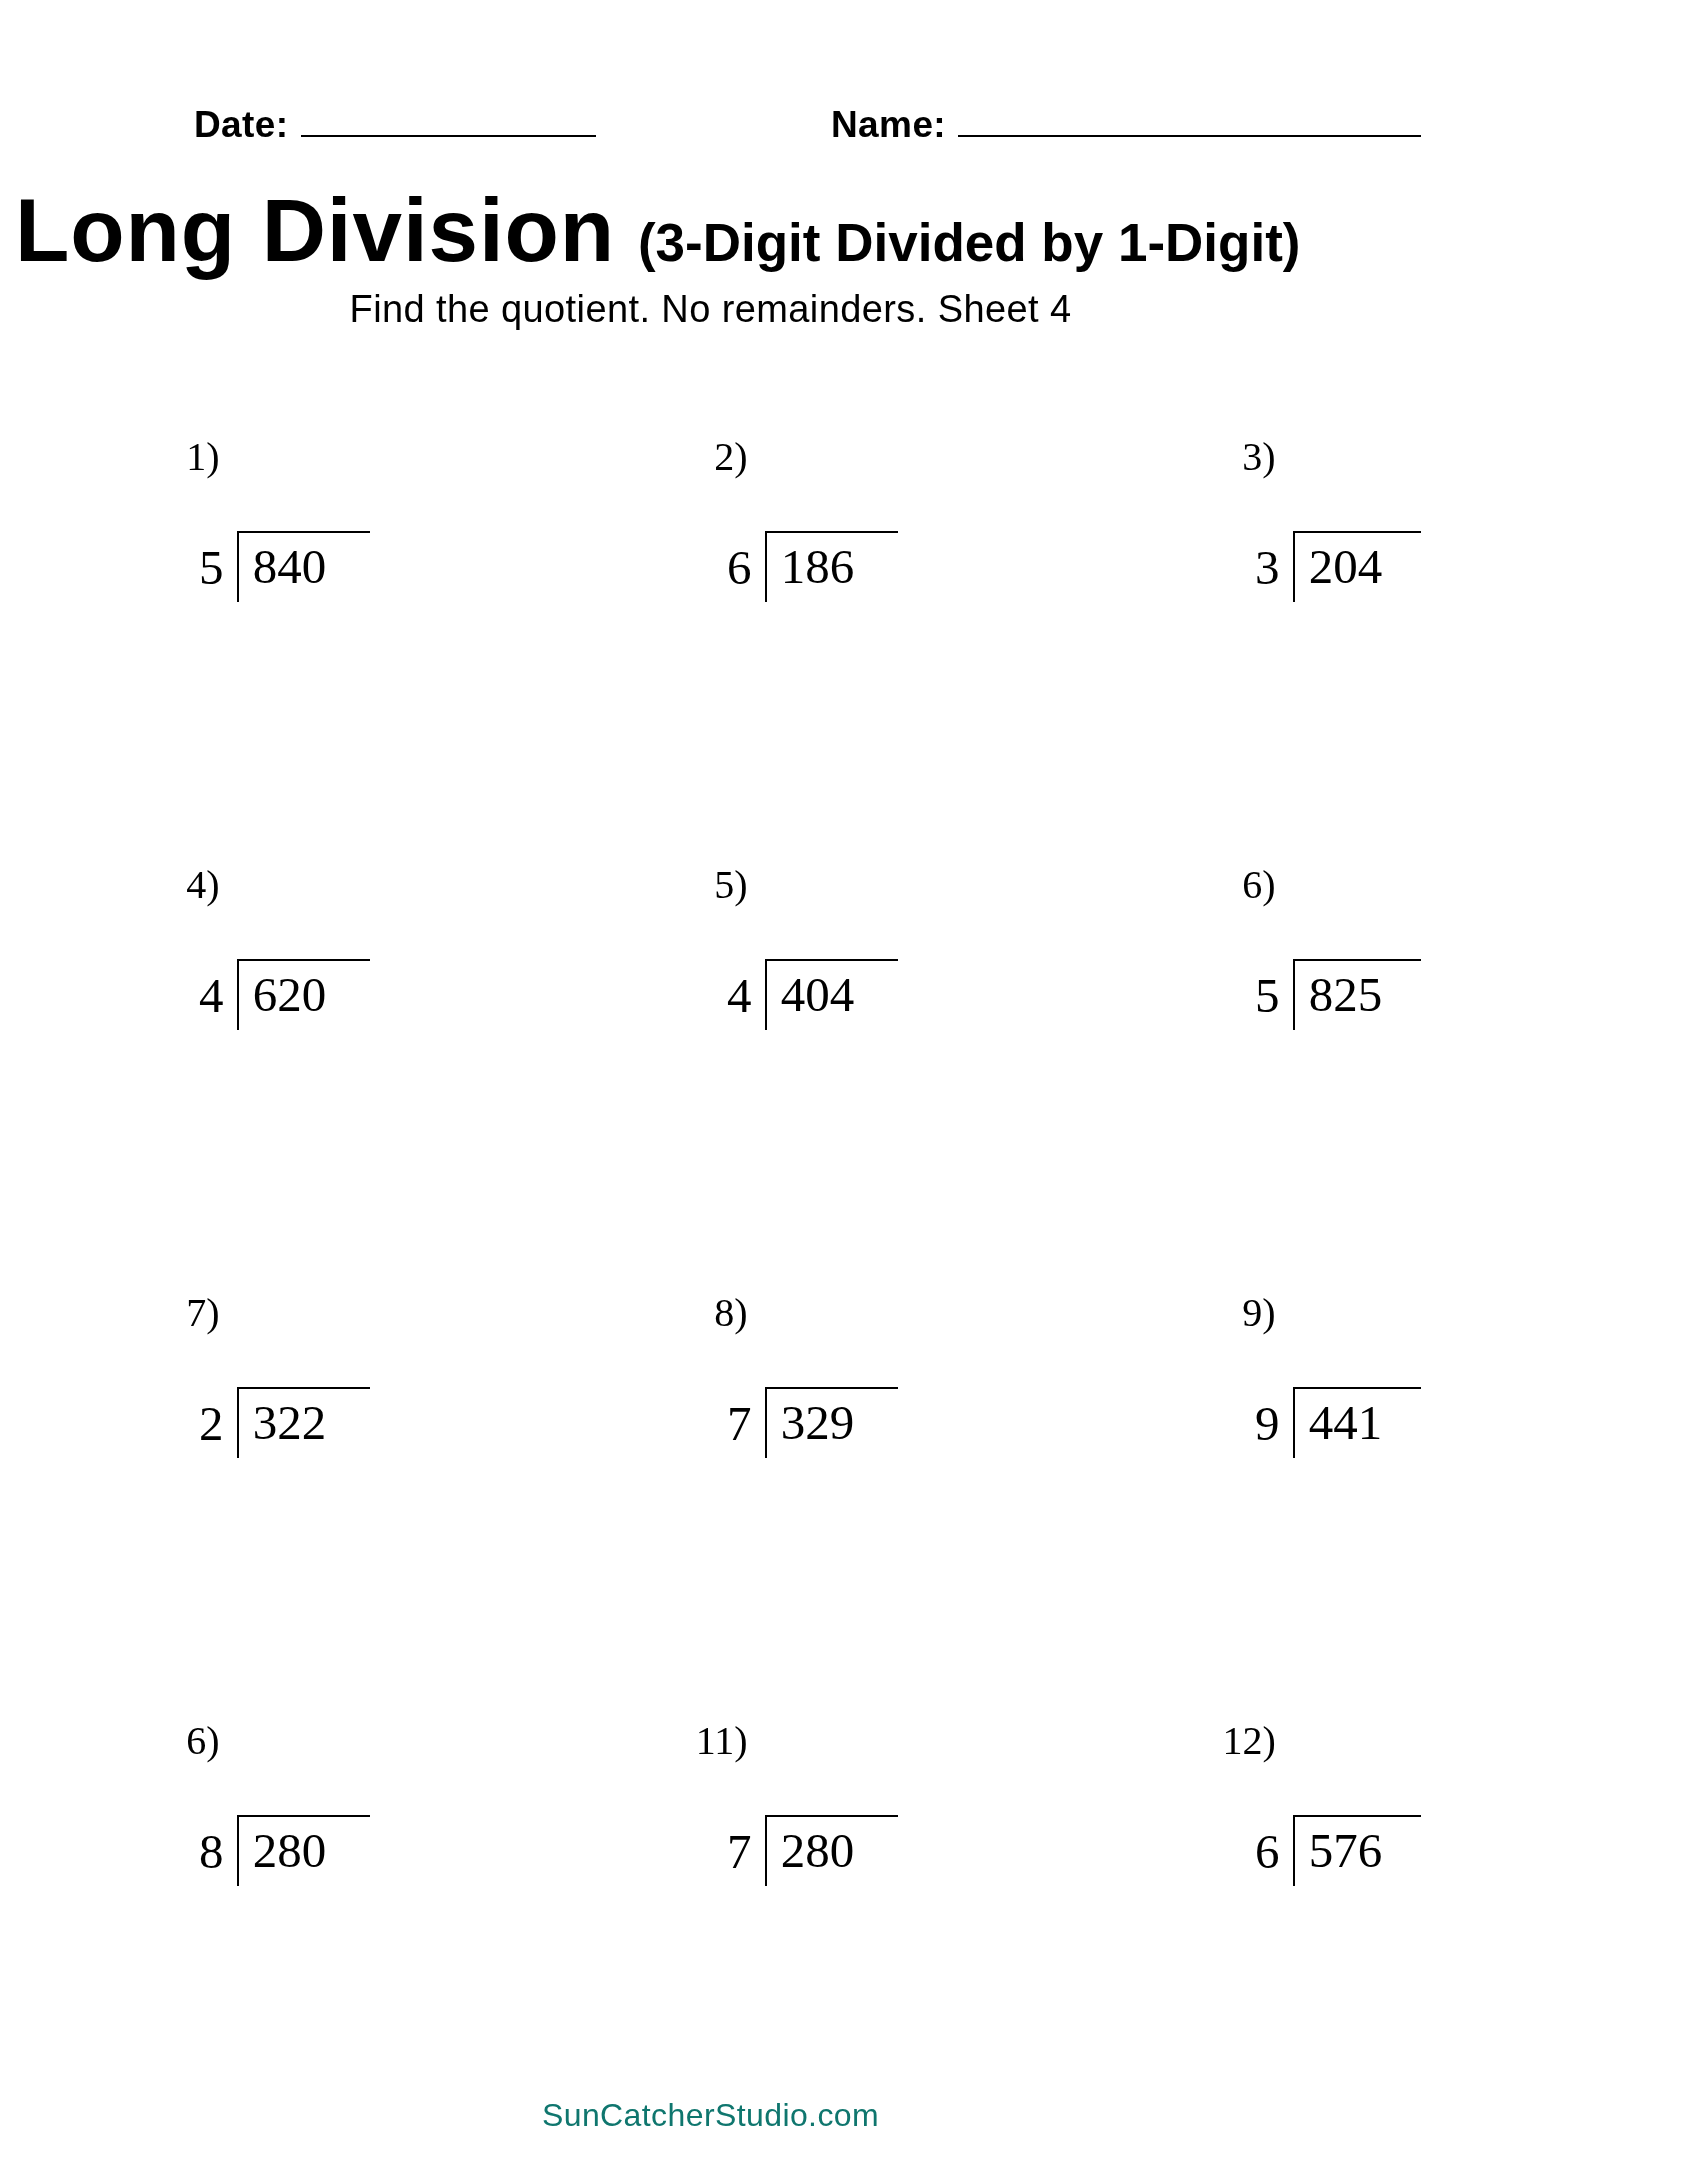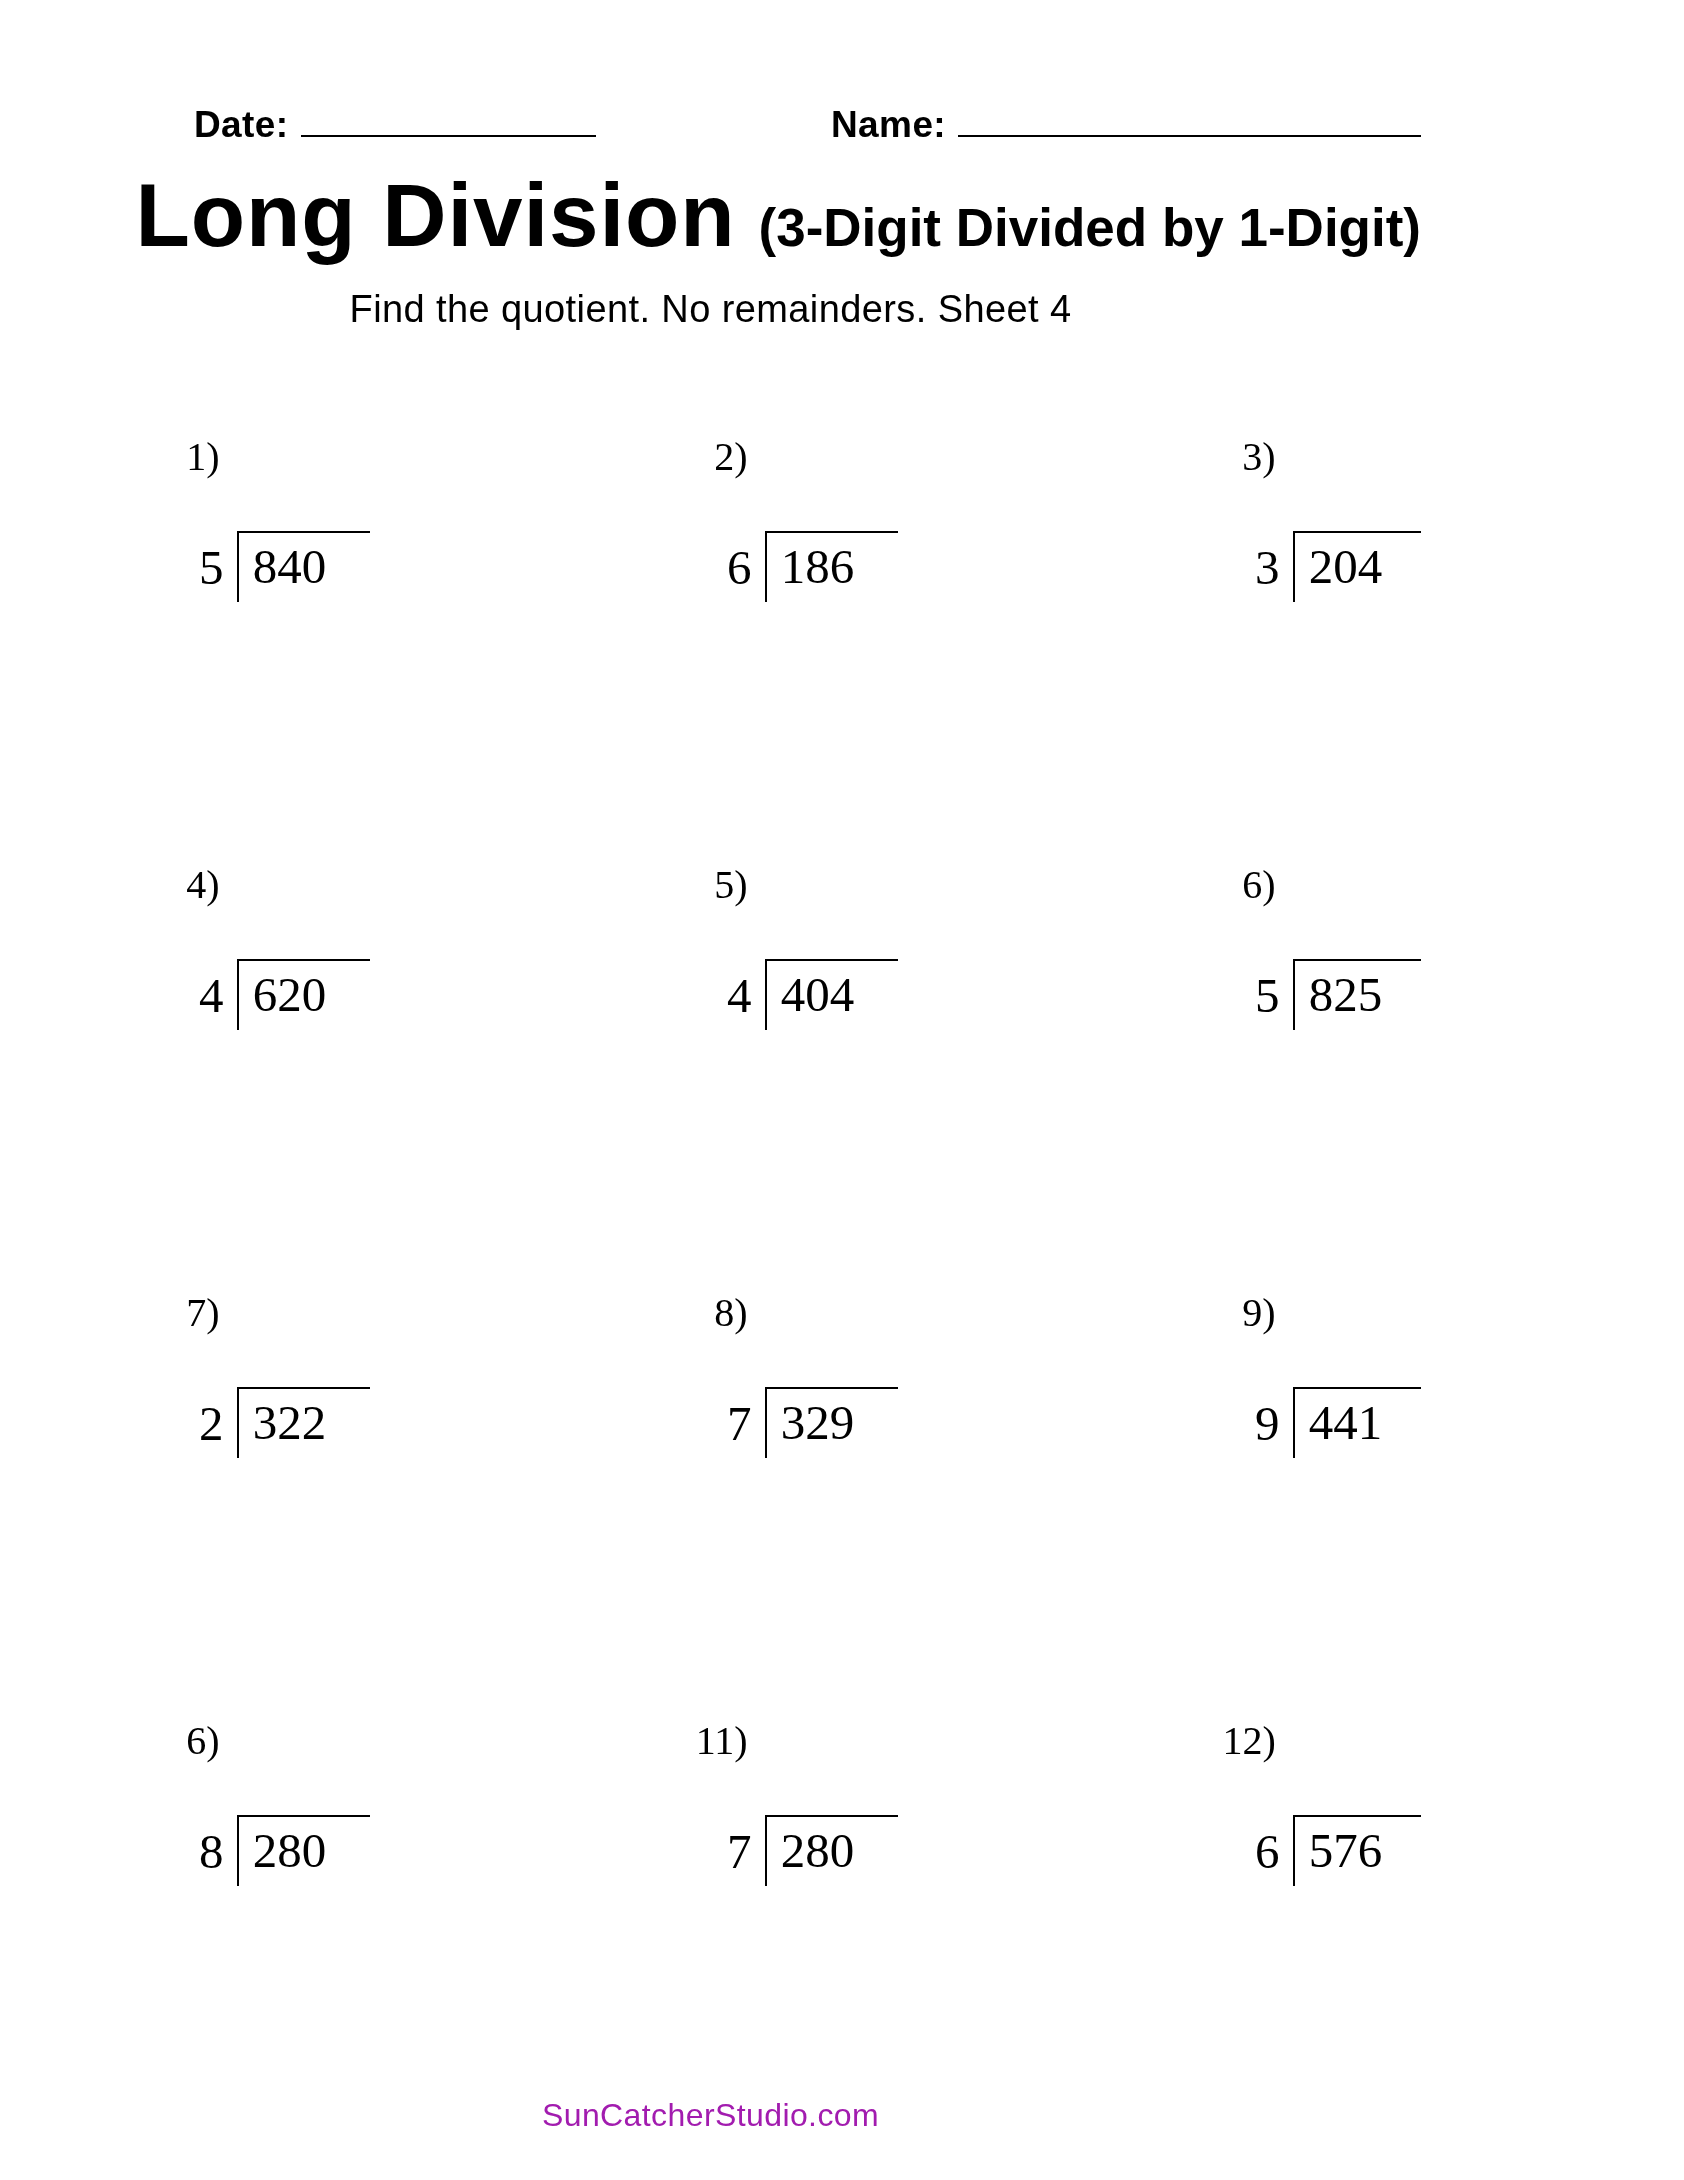--- a/index.html
+++ b/index.html
@@ -52,22 +52,22 @@
   }
   .date-line { width: 295px; }
   .name-line { width: 492px; }
 
   
   .title {
     position: absolute;
     top: 164px;
     left: 0;
     width: 100%;
-    text-align: right;
-    margin: 0;
+    text-align: left;
+    margin: 15px;
     white-space: nowrap;
   }
   .title-main {
     font-size: 89px;
     font-weight: bold;
     letter-spacing: 0.9px;
   }
   .title-suffix {
     font-size: 53px;
     font-weight: bold;
@@ -121,21 +121,21 @@
   }
 
   
   .footer {
     position: absolute;
     top: 2097px;
     left: 0;
     width: 100%;
     text-align: center;
     font-size: 32px;
-    color: #a21caf;
+    color: #0f766e;
     letter-spacing: 0.4px;
   }
 </style>
 </head>
 <body>
 
 <div class="page">
 
   <div class="header-row">
     <div class="date-group">

